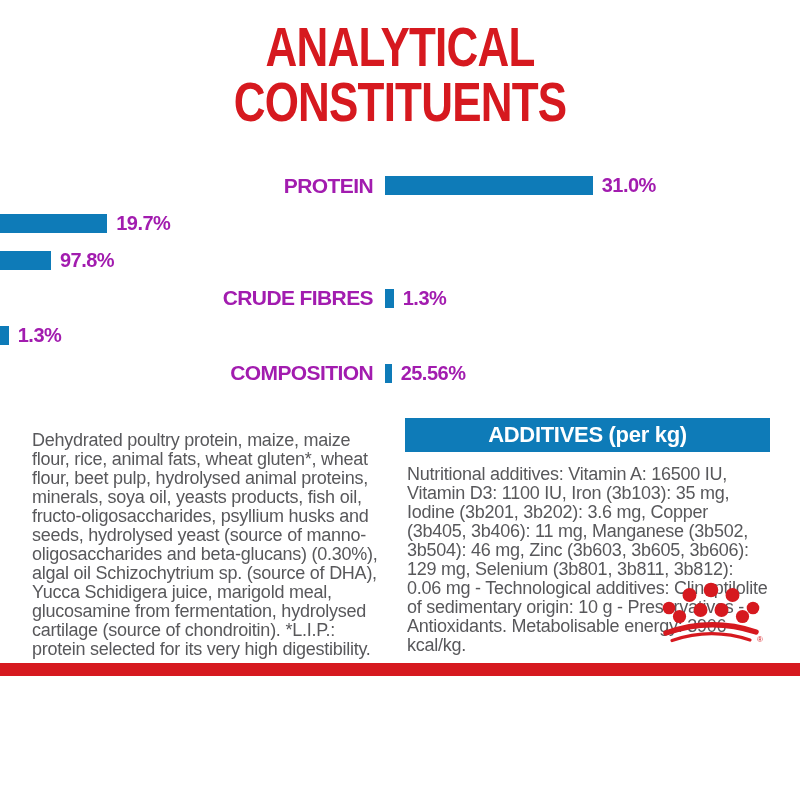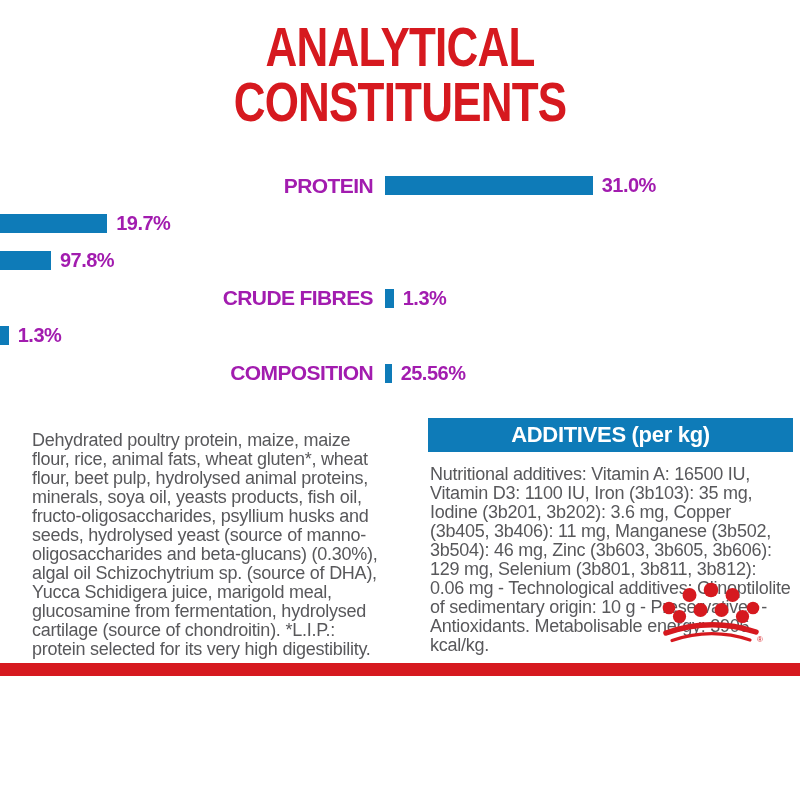--- a/index.html
+++ b/index.html
@@ -64,21 +64,21 @@
     letter-spacing: -0.5px;
     color: #a21caf;
     white-space: nowrap;
   }
   
   .section {
     position: absolute;
     top: 418px;
   }
   .section.left  { left: 30px;  width: 357px; }
-  .section.right { left: 428px; width: 365px; }
+  .section.right { left: 405px; width: 365px; }
   .section-header {
     height: 34px;
     line-height: 34px;
     background: #0e7bb8;
     color: #ffffff;
     font-weight: bold;
     font-size: 22px;
     letter-spacing: -0.3px;
     text-align: center;
   }

